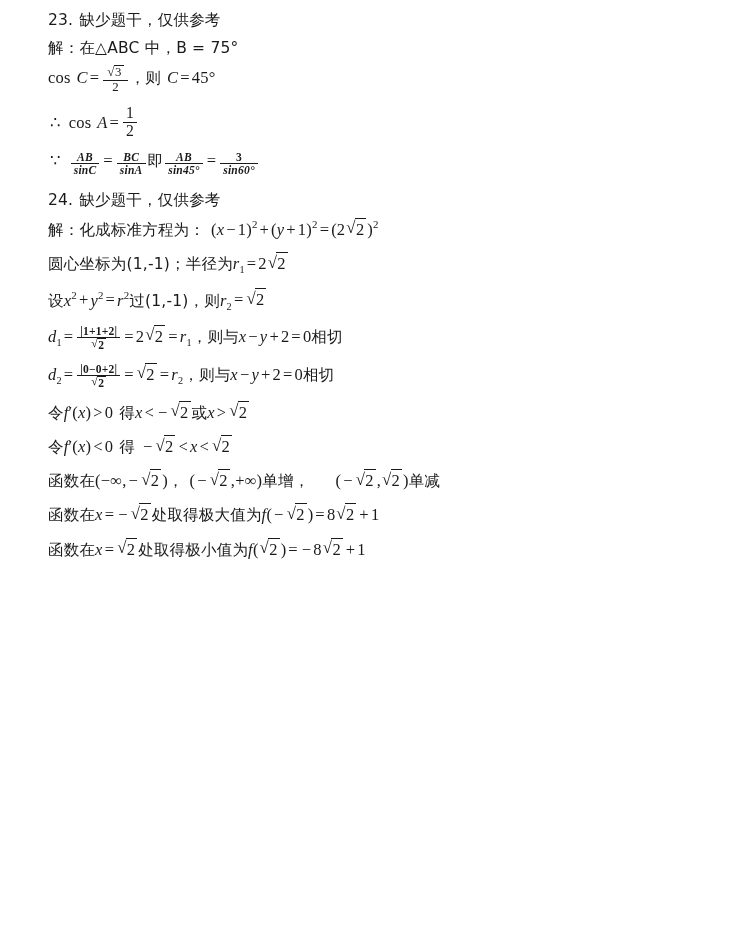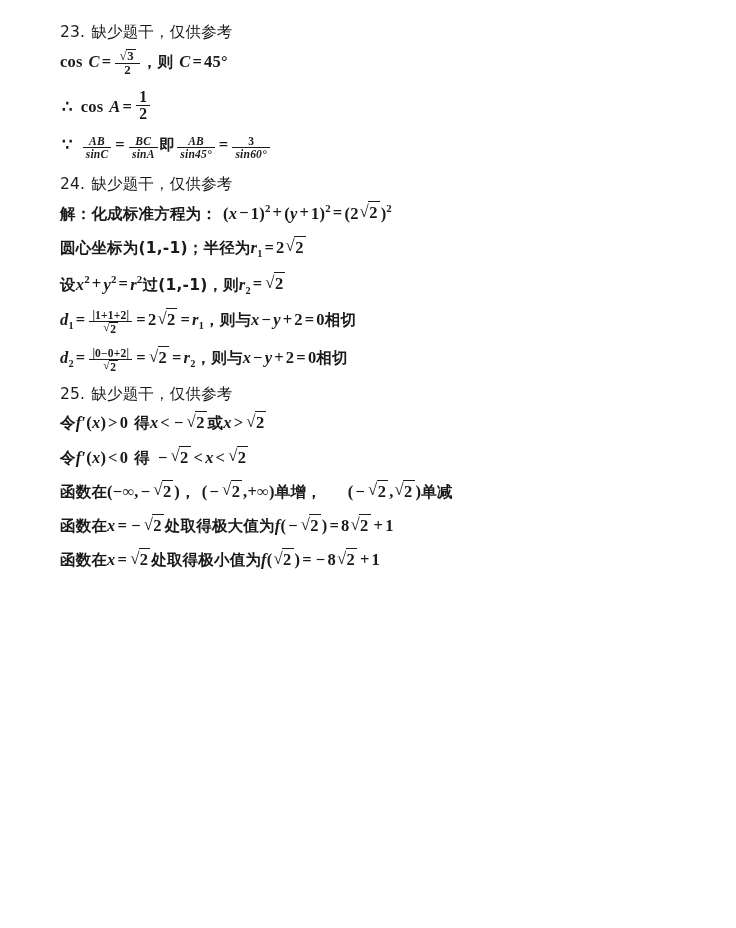--- a/index.html
+++ b/index.html
@@ -11,38 +11,37 @@
     width: 736px;
     height: 928px;
     font-family: "Liberation Serif", serif;
     color: #1a1a1a;
     overflow: hidden;
   }
   .page {
     width: 736px;
     height: 696px;
     position: relative;
-    padding: 12px;
+    padding: 0;
     box-sizing: border-box;
   }
   .content {
     padding: 10px 40px 0 48px;
     box-sizing: border-box;
   }
   .line {
     display: block;
     white-space: nowrap;
     font-size: 16.5px;
     line-height: 1.35;
     margin: 0 0 6px 0;
     letter-spacing: 0.2px;
   }
   .line.tall {
     margin-bottom: 11px;
-    font-weight: bold;
   }
   .cjk {
     font-family: "DejaVu Sans", "Liberation Sans", sans-serif;
     font-size: 15.5px;
   }
   
   .mi {
     font-family: "Liberation Serif", "DejaVu Serif", serif;
     font-style: italic;
   }
@@ -115,20 +114,23 @@
 </head>
 <body>
 
 <div class="page">
   <div class="content">
 
     <div class="line cjk">
       <span>23.</span><span class="sp"></span><span>缺少题干，仅供参考</span>
     </div>
 
+    <div class="line">
+      <span class="cjk">解：</span><span class="cjk">在△ABC 中，B = 75°</span>
+    </div>
 
     <div class="line tall">
       <span class="mn">cos</span><span class="sp"></span><span class="mi">C</span><span class="op">=</span><span class="frac"><span class="num"><span class="sqrt"><span class="rad"><span class="mn">3</span></span></span></span><span class="den"><span class="mn">2</span></span></span><span class="cjk">，则</span><span class="sp"></span><span class="mi">C</span><span class="op">=</span><span class="mn">45°</span>
     </div>
 
 
     <div class="line tall">
       <span class="op">∴</span><span class="sp"></span><span class="mn">cos</span><span class="sp"></span><span class="mi">A</span><span class="op">=</span><span class="frac big"><span class="num"><span class="mn">1</span></span><span class="den"><span class="mn">2</span></span></span>
     </div>
 
@@ -156,23 +158,20 @@
 
     <div class="line tall">
       <span class="mi">d</span><sub class="idx">1</sub><span class="op">=</span><span class="frac sm"><span class="num"><span class="mn"><b>|1+1+2|</b></span></span><span class="den"><span class="sqrt"><span class="rad"><span class="mn"><b>2</b></span></span></span></span></span><span class="op">=</span><span class="mn">2</span><span class="sqrt"><span class="rad"><span class="mn">2</span></span></span><span class="op">=</span><span class="mi">r</span><sub class="idx">1</sub><span class="cjk">，则与</span><span class="mi">x</span><span class="op">−</span><span class="mi">y</span><span class="op">+</span><span class="mn">2</span><span class="op">=</span><span class="mn">0</span><span class="cjk">相切</span>
     </div>
 
     <div class="line tall">
       <span class="mi">d</span><sub class="idx">2</sub><span class="op">=</span><span class="frac sm"><span class="num"><span class="mn"><b>|0−0+2|</b></span></span><span class="den"><span class="sqrt"><span class="rad"><span class="mn"><b>2</b></span></span></span></span></span><span class="op">=</span><span class="sqrt"><span class="rad"><span class="mn">2</span></span></span><span class="op">=</span><span class="mi">r</span><sub class="idx">2</sub><span class="cjk">，则与</span><span class="mi">x</span><span class="op">−</span><span class="mi">y</span><span class="op">+</span><span class="mn">2</span><span class="op">=</span><span class="mn">0</span><span class="cjk">相切</span>
     </div>
 
 
-    <div class="line cjk">
-      <span>25.</span><span class="sp"></span><span>缺少题干，仅供参考</span>
-    </div>
 
 
     <div class="line tall">
       <span class="cjk">令</span><span class="mi">f</span><span class="mn">′(</span><span class="mi">x</span><span class="mn">)</span><span class="op">&gt;</span><span class="mn">0</span><span class="sp"></span><span class="cjk">得</span><span class="mi">x</span><span class="op">&lt;</span><span class="op">−</span><span class="sqrt"><span class="rad"><span class="mn">2</span></span></span><span class="cjk">或</span><span class="mi">x</span><span class="op">&gt;</span><span class="sqrt"><span class="rad"><span class="mn">2</span></span></span>
     </div>
 
     <div class="line tall">
       <span class="cjk">令</span><span class="mi">f</span><span class="mn">′(</span><span class="mi">x</span><span class="mn">)</span><span class="op">&lt;</span><span class="mn">0</span><span class="sp"></span><span class="cjk">得</span><span class="sp"></span><span class="op">−</span><span class="sqrt"><span class="rad"><span class="mn">2</span></span></span><span class="op">&lt;</span><span class="mi">x</span><span class="op">&lt;</span><span class="sqrt"><span class="rad"><span class="mn">2</span></span></span>
     </div>
 

